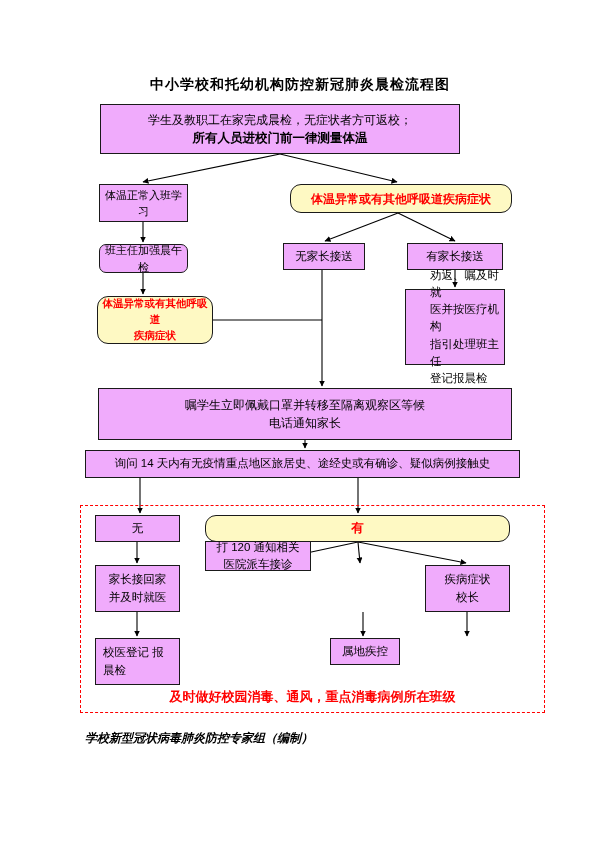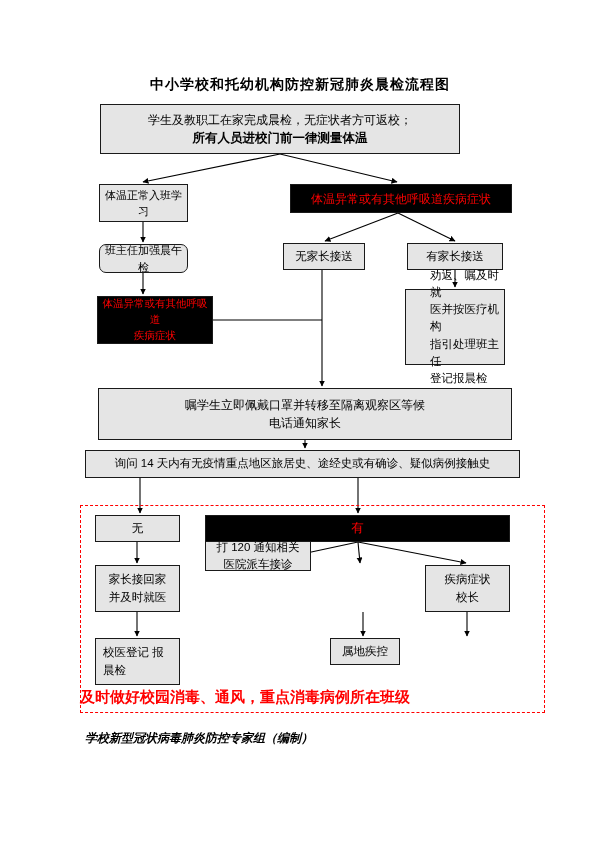--- a/index.html
+++ b/index.html
@@ -5,25 +5,25 @@
   html,body{margin:0;padding:0;background:#ffffff;}
   .page{
     position:relative;width:600px;height:850px;background:#fff;overflow:hidden;
     font-family:"Liberation Sans","DejaVu Sans",sans-serif;color:#000;
   }
   .title{
     position:absolute;left:0;right:0;top:76px;text-align:center;
     font-size:14px;font-weight:700;letter-spacing:1px;
   }
   .box{
-    position:absolute;border:1px solid #1a1a1a;background:#e5e5e5;
+    position:absolute;border:1px solid #1a1a1a;background:#f0abfc;
     display:flex;flex-direction:column;justify-content:center;align-items:center;
     text-align:center;font-size:11.5px;line-height:1.5;box-sizing:border-box;padding:2px 4px;
   }
-  .hl{background:#000000;color:#ff0000;font-weight:400;}
+  .hl{background:#fef9c3;color:#ff0000;font-weight:700;border-radius:11px;}
   .arrows{position:absolute;left:0;top:0;width:600px;height:850px;pointer-events:none;}
 
   
   #node-a{left:100px;top:104px;width:360px;height:50px;font-size:12px;}
   #node-a .l2{font-weight:700;font-size:12.5px;}
   #node-b{left:99px;top:184px;width:89px;height:38px;font-size:11px;}
   #node-c{left:290px;top:184px;width:222px;height:29px;font-size:12px;}
   #node-d{left:99px;top:244px;width:89px;height:29px;font-size:11px;border-radius:7px;}
   #node-e{left:97px;top:296px;width:116px;height:48px;font-size:10.5px;}
   #node-f{left:283px;top:243px;width:82px;height:27px;}
@@ -39,22 +39,22 @@
   #node-q{left:425px;top:565px;width:85px;height:47px;}
   #node-n{left:95px;top:638px;width:85px;height:47px;align-items:flex-start;text-align:left;padding-left:7px;}
   #node-r{left:330px;top:638px;width:70px;height:27px;}
   #node-s{left:425px;top:638px;width:85px;height:47px;}
 
   .dashed-region{
     position:absolute;left:80px;top:505px;width:465px;height:208px;
     border:1.5px dashed #ff0000;box-sizing:border-box;
   }
   .disinfect-note{
-    position:absolute;left:80px;top:688px;width:465px;
-    color:#ff0000;font-weight:700;font-size:15px;
+    position:absolute;left:80px;top:688px;width:465px;text-align:center;
+    color:#ff0000;font-weight:700;font-size:13px;
   }
   .footer{
     position:absolute;left:85px;top:730px;font-size:12px;font-weight:700;font-style:italic;
     font-family:"Liberation Serif","DejaVu Serif",serif;
   }
 </style>
 </head>
 <body>
 
 <div class="page">

